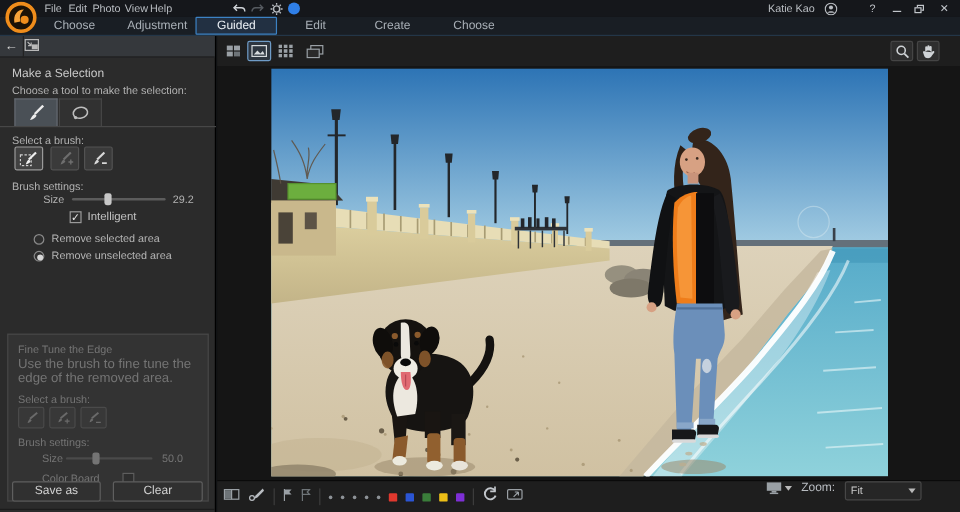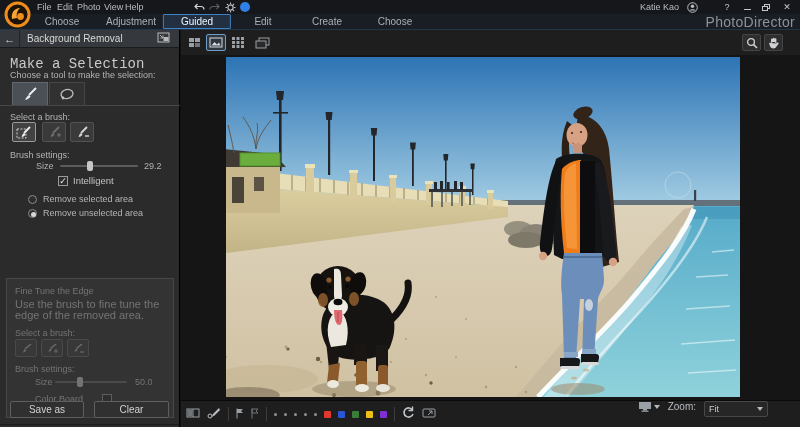--- a/index.html
+++ b/index.html
@@ -119,46 +119,44 @@
   <span class="win-btn" style="left:780px">✕</span>
 </div>
 
 <div class="tabbar">
   <span class="tab" style="left:62px">Choose</span>
   <span class="tab" style="left:131px">Adjustment</span>
   <span class="tab active" style="left:197px">Guided</span>
   <span class="tab" style="left:263px">Edit</span>
   <span class="tab" style="left:327px">Create</span>
   <span class="tab" style="left:395px">Choose</span>
-  <span class="brand">PhotoDirector</span>
 </div>
 
 <div class="logo">
   <svg width="27" height="27" viewBox="0 0 27 27">
     <circle cx="13.5" cy="13.5" r="13" fill="#1c1206"></circle>
     <circle cx="13.5" cy="13.5" r="11.5" fill="none" stroke="#ef8d1c" stroke-width="3"></circle>
     <path d="M8,18 C7,12 10,7 16,7 C13,10 12,13 13,17 Z" fill="#f6a33a"></path>
     <circle cx="16.5" cy="15.5" r="3.4" fill="#ef8d1c"></circle>
   </svg>
 </div>
 
 <div class="panel">
   <div class="panel-header">
     <span class="back-btn">←</span>
-    <span class="panel-title">Background Removal</span>
     <span style="width:22px">
       <svg width="13" height="11" viewBox="0 0 13 11">
           <rect x="1" y="1" width="11" height="9" fill="none" stroke="#b9b9b9"></rect>
           <rect x="6.5" y="5" width="5" height="4" fill="#b9b9b9"></rect>
           <path d="M3,3 l3,3 M6,3.4 V6 H3.4" stroke="#b9b9b9" fill="none" stroke-width=".9"></path>
         </svg>
     </span>
   </div>
 
-  <span class="lbl" style="top:26px; font-size:14px; color:#c9c9c9;font-family:Liberation Mono, monospace;">Make a Selection</span>
+  <span class="lbl" style="top:26px; font-size:10px; color:#c9c9c9;">Make a Selection</span>
   <span class="lbl" style="top:40px">Choose a tool to make the selection:</span>
 
   <div class="tool-tabs">
     <div class="tool-tab active" style="left:12px">
       <svg width="16" height="14" viewBox="0 0 16 14">
           <path d="M14,1 L7,8" stroke="#ececec" stroke-width="2"></path>
           <path d="M7,8 C5,9 4,11 3,13 C5.5,12.5 7.5,11.5 8.5,9.5 Z" fill="#ececec"></path>
         </svg>
     </div>
     <div class="tool-tab" style="left:49px">

